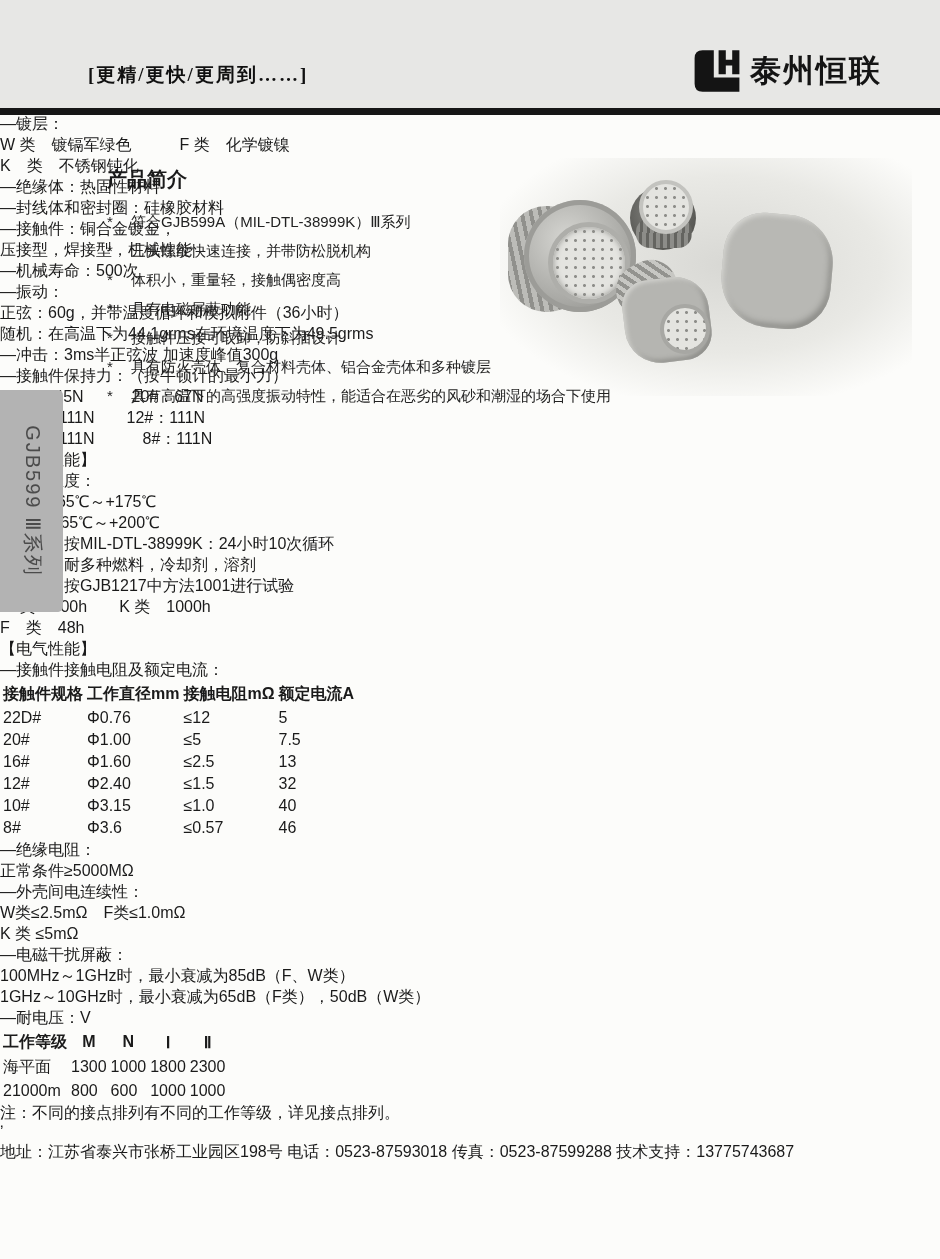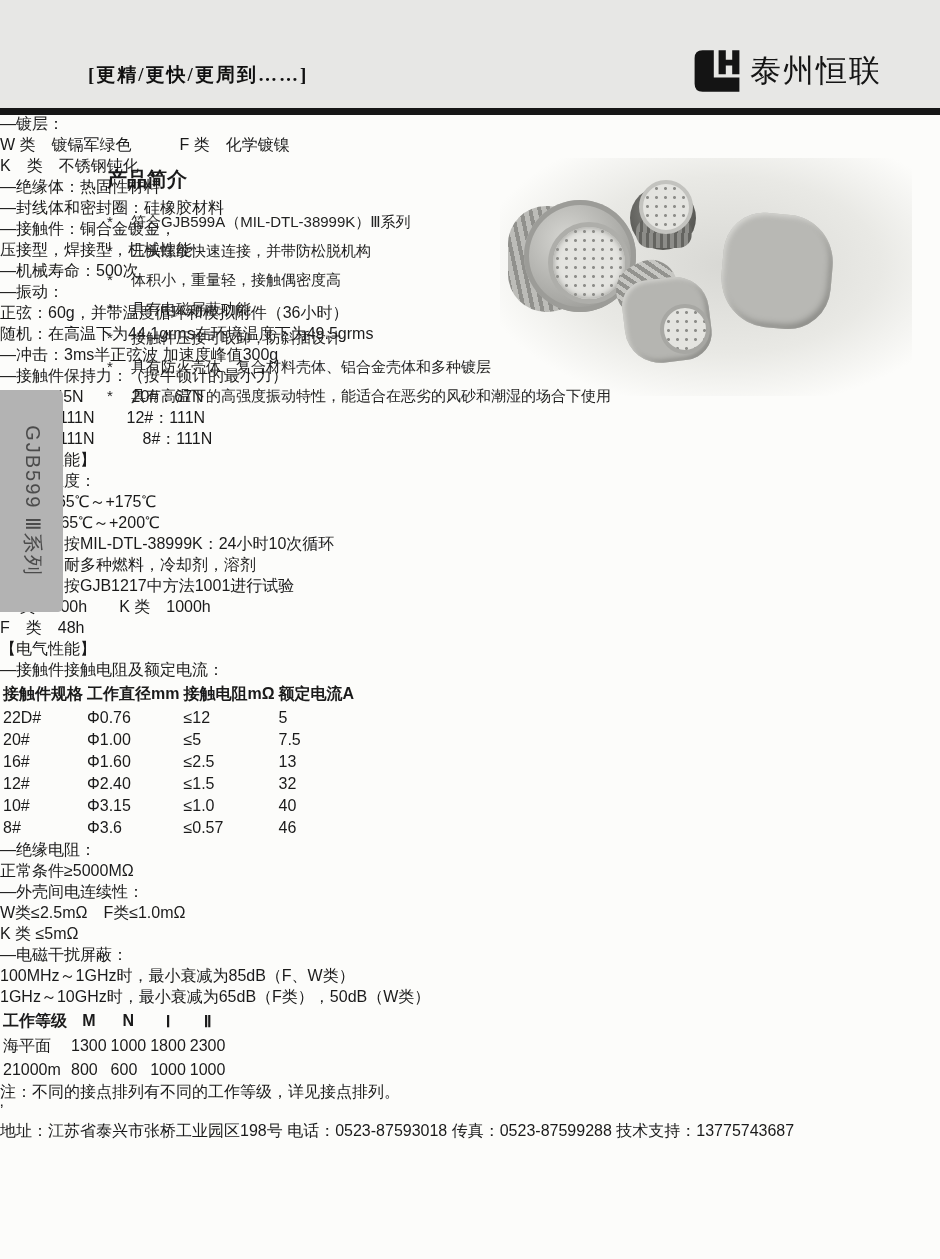--- a/index.html
+++ b/index.html
@@ -4,21 +4,21 @@
 <style>
   html,body{margin:0;padding:0;background:#ffffff;}
   .page{position:relative;width:940px;height:1259px;background:#fcfcfa;overflow:hidden;
         font-family:"Liberation Sans",sans-serif;color:#1a1a1a;}
   
   .topbar{position:absolute;left:0;top:0;width:940px;height:108px;background:#e7e7e5;}
   .slogan{position:absolute;left:88px;top:62px;font-family:"Liberation Serif",serif;
           font-weight:bold;font-size:19px;letter-spacing:2px;color:#101010;white-space:nowrap;}
   .brand{position:absolute;right:58px;top:48px;display:flex;align-items:center;gap:9px;}
   .logomark{width:48px;height:46px;display:block;}
-  .brandname{font-size:31px;font-weight:400;color:#141414;letter-spacing:2px;white-space:nowrap;}
+  .brandname{font-size:31px;font-weight:700;color:#141414;letter-spacing:2px;white-space:nowrap;}
   .rule{position:absolute;left:0;top:108px;width:940px;height:7px;background:#161616;}
   
   .sidetab{position:absolute;left:0;top:390px;width:63px;height:222px;background:#b3b3b3;
            border-radius:0 5px 5px 0;}
   .sidetab-text{position:absolute;left:50%;top:50%;
            transform:translate(-50%,-50%) rotate(90deg);white-space:nowrap;
            font-size:20px;color:#4b4b4b;letter-spacing:2px;}
   
   .intro{position:absolute;left:107px;top:166px;width:430px;}
   .intro-title{font-size:20px;font-weight:bold;margin:0 0 14px 0;}
@@ -265,20 +265,21 @@
     <div class="ln">—绝缘电阻：</div>
     <div class="ln ind">正常条件≥5000MΩ</div>
     <div class="ln">—外壳间电连续性：</div>
     <div class="ln ind">W类≤2.5mΩ　F类≤1.0mΩ</div>
     <div class="ln ind">K 类 ≤5mΩ</div>
     <div class="ln">—电磁干扰屏蔽：</div>
     <div class="ln ind">100MHz～1GHz时，最小衰减为85dB（F、W类）</div>
     <div class="ln ind">1GHz～10GHz时，最小衰减为65dB（F类），50dB（W类）</div>
   </div>
 
+  <div class="voltage-line">—耐电压：V</div>
 
   <table class="t2">
     <tbody>
         <tr>
       <th class="col1">工作等级</th>
       <th class="colx">M</th>
       <th class="colx">N</th>
       <th class="colx">Ⅰ</th>
       <th class="colx">Ⅱ</th>
     </tr>

